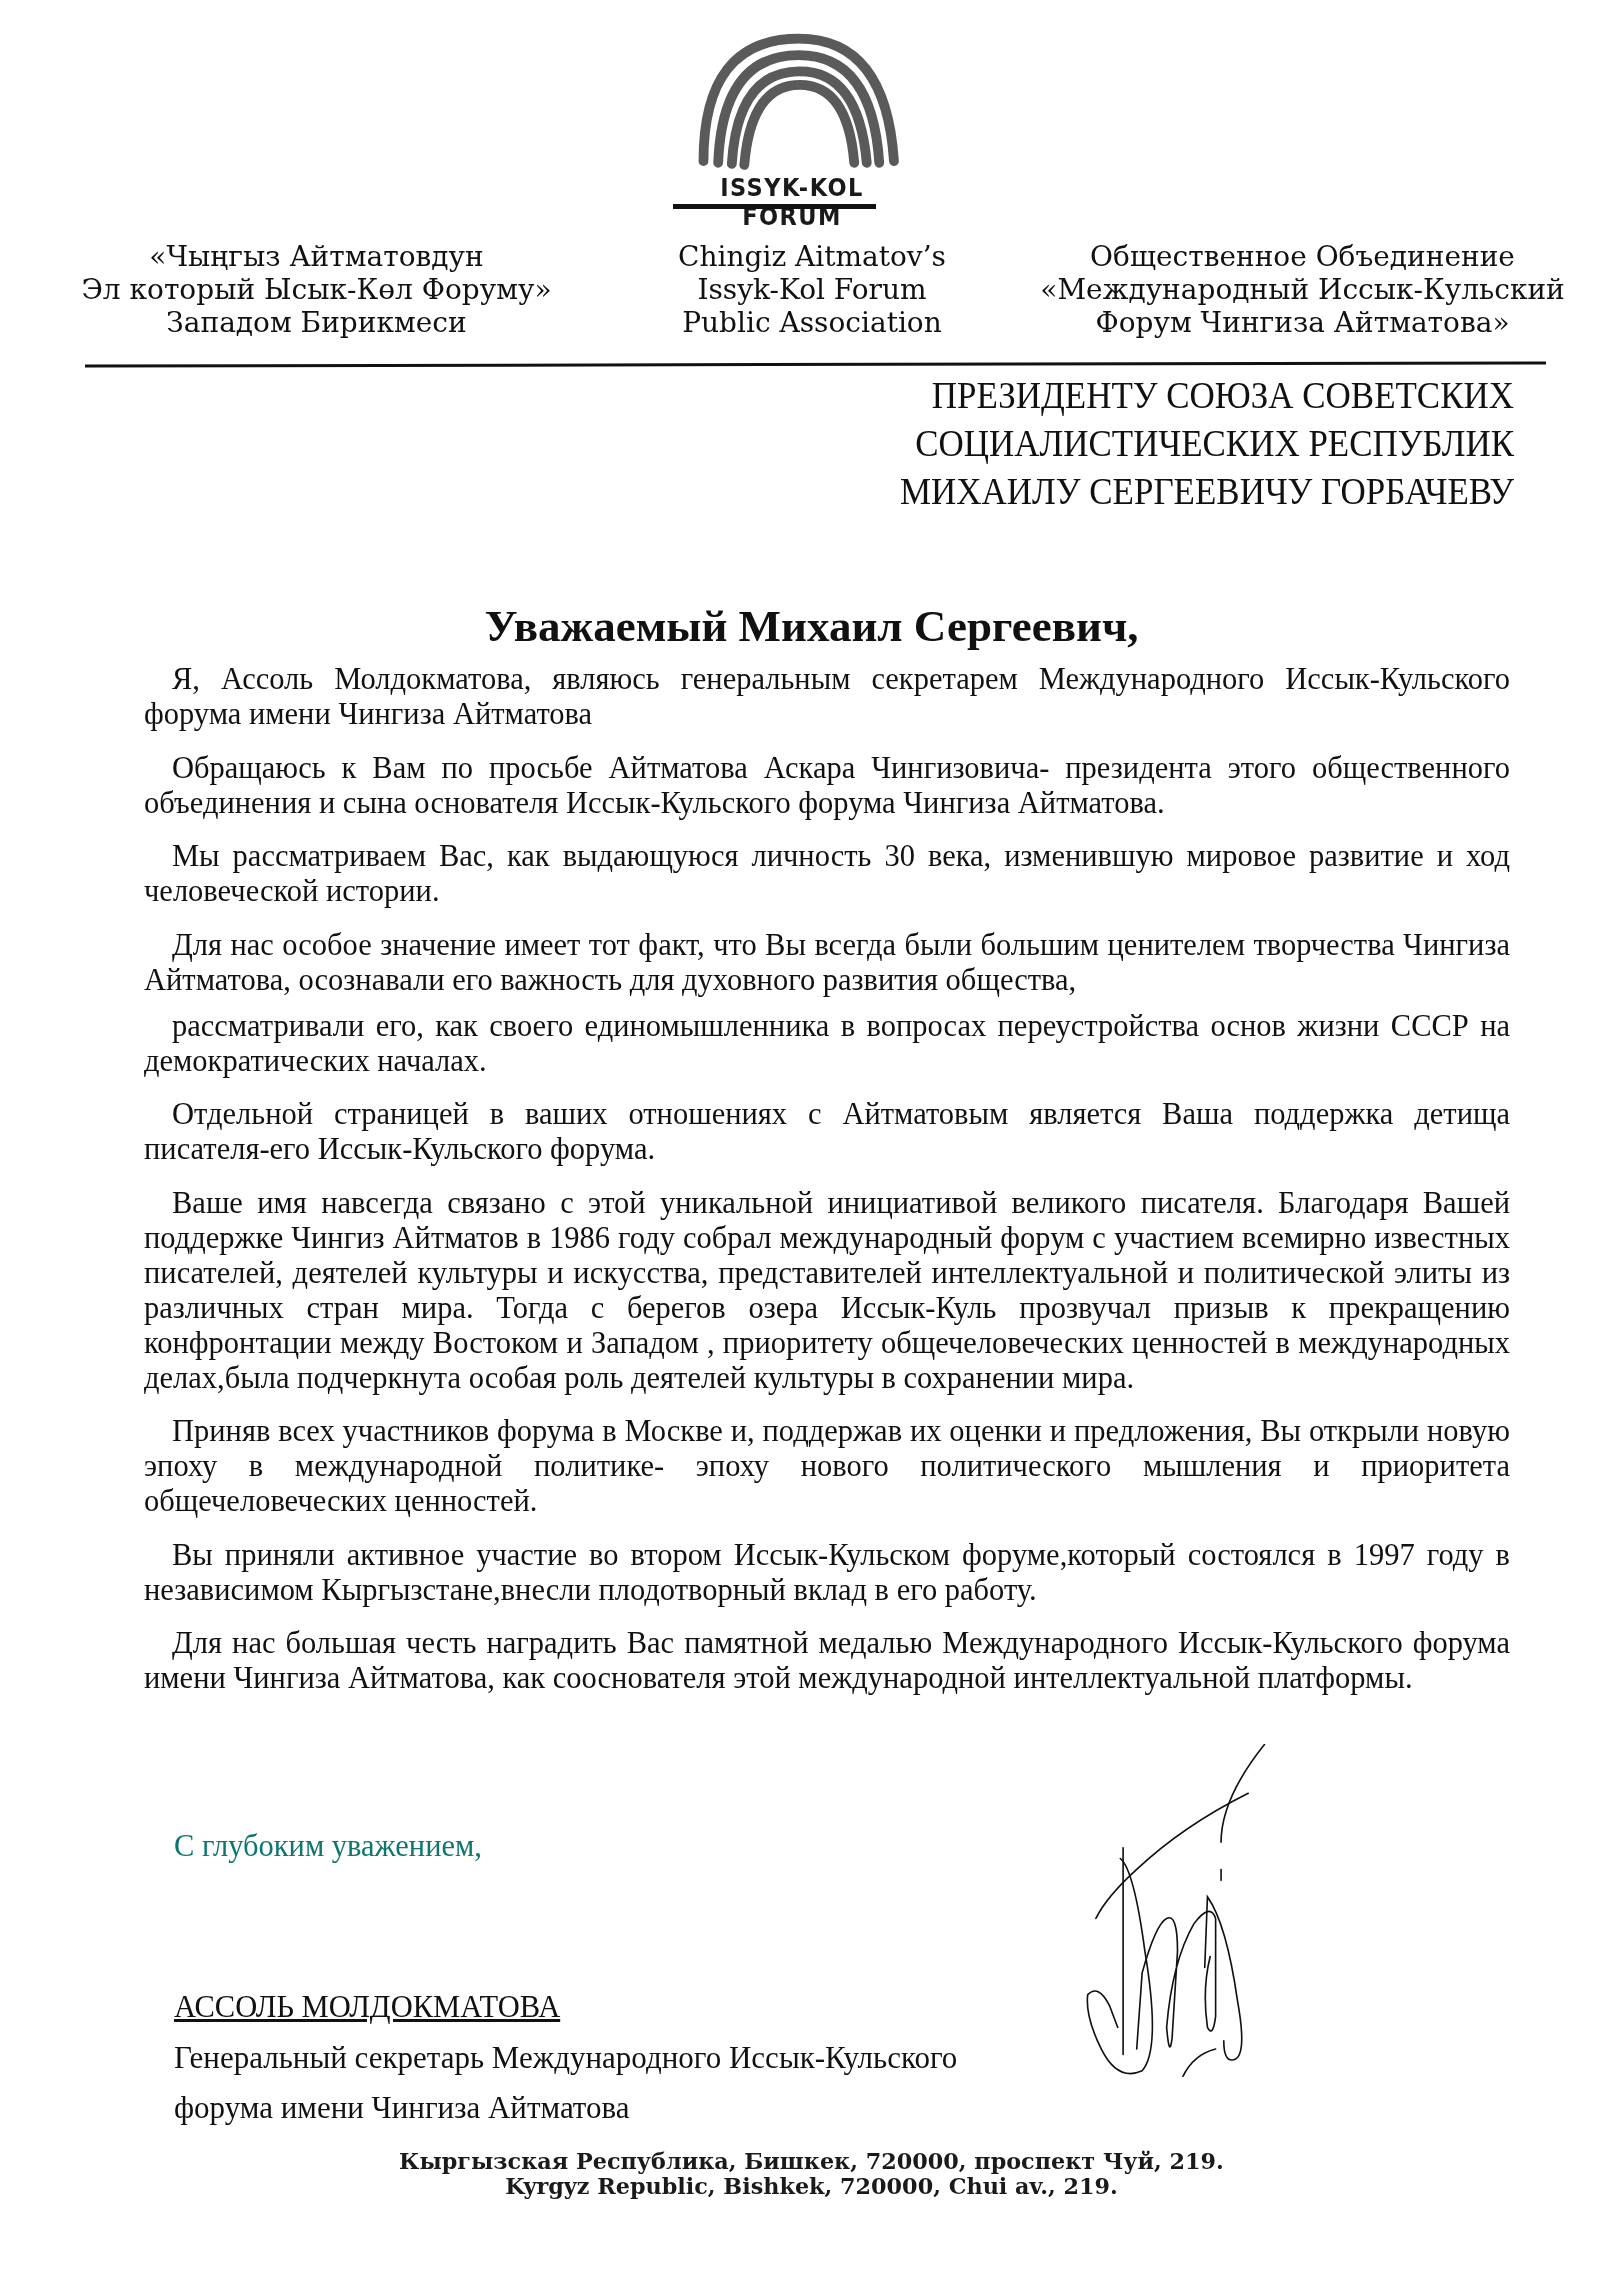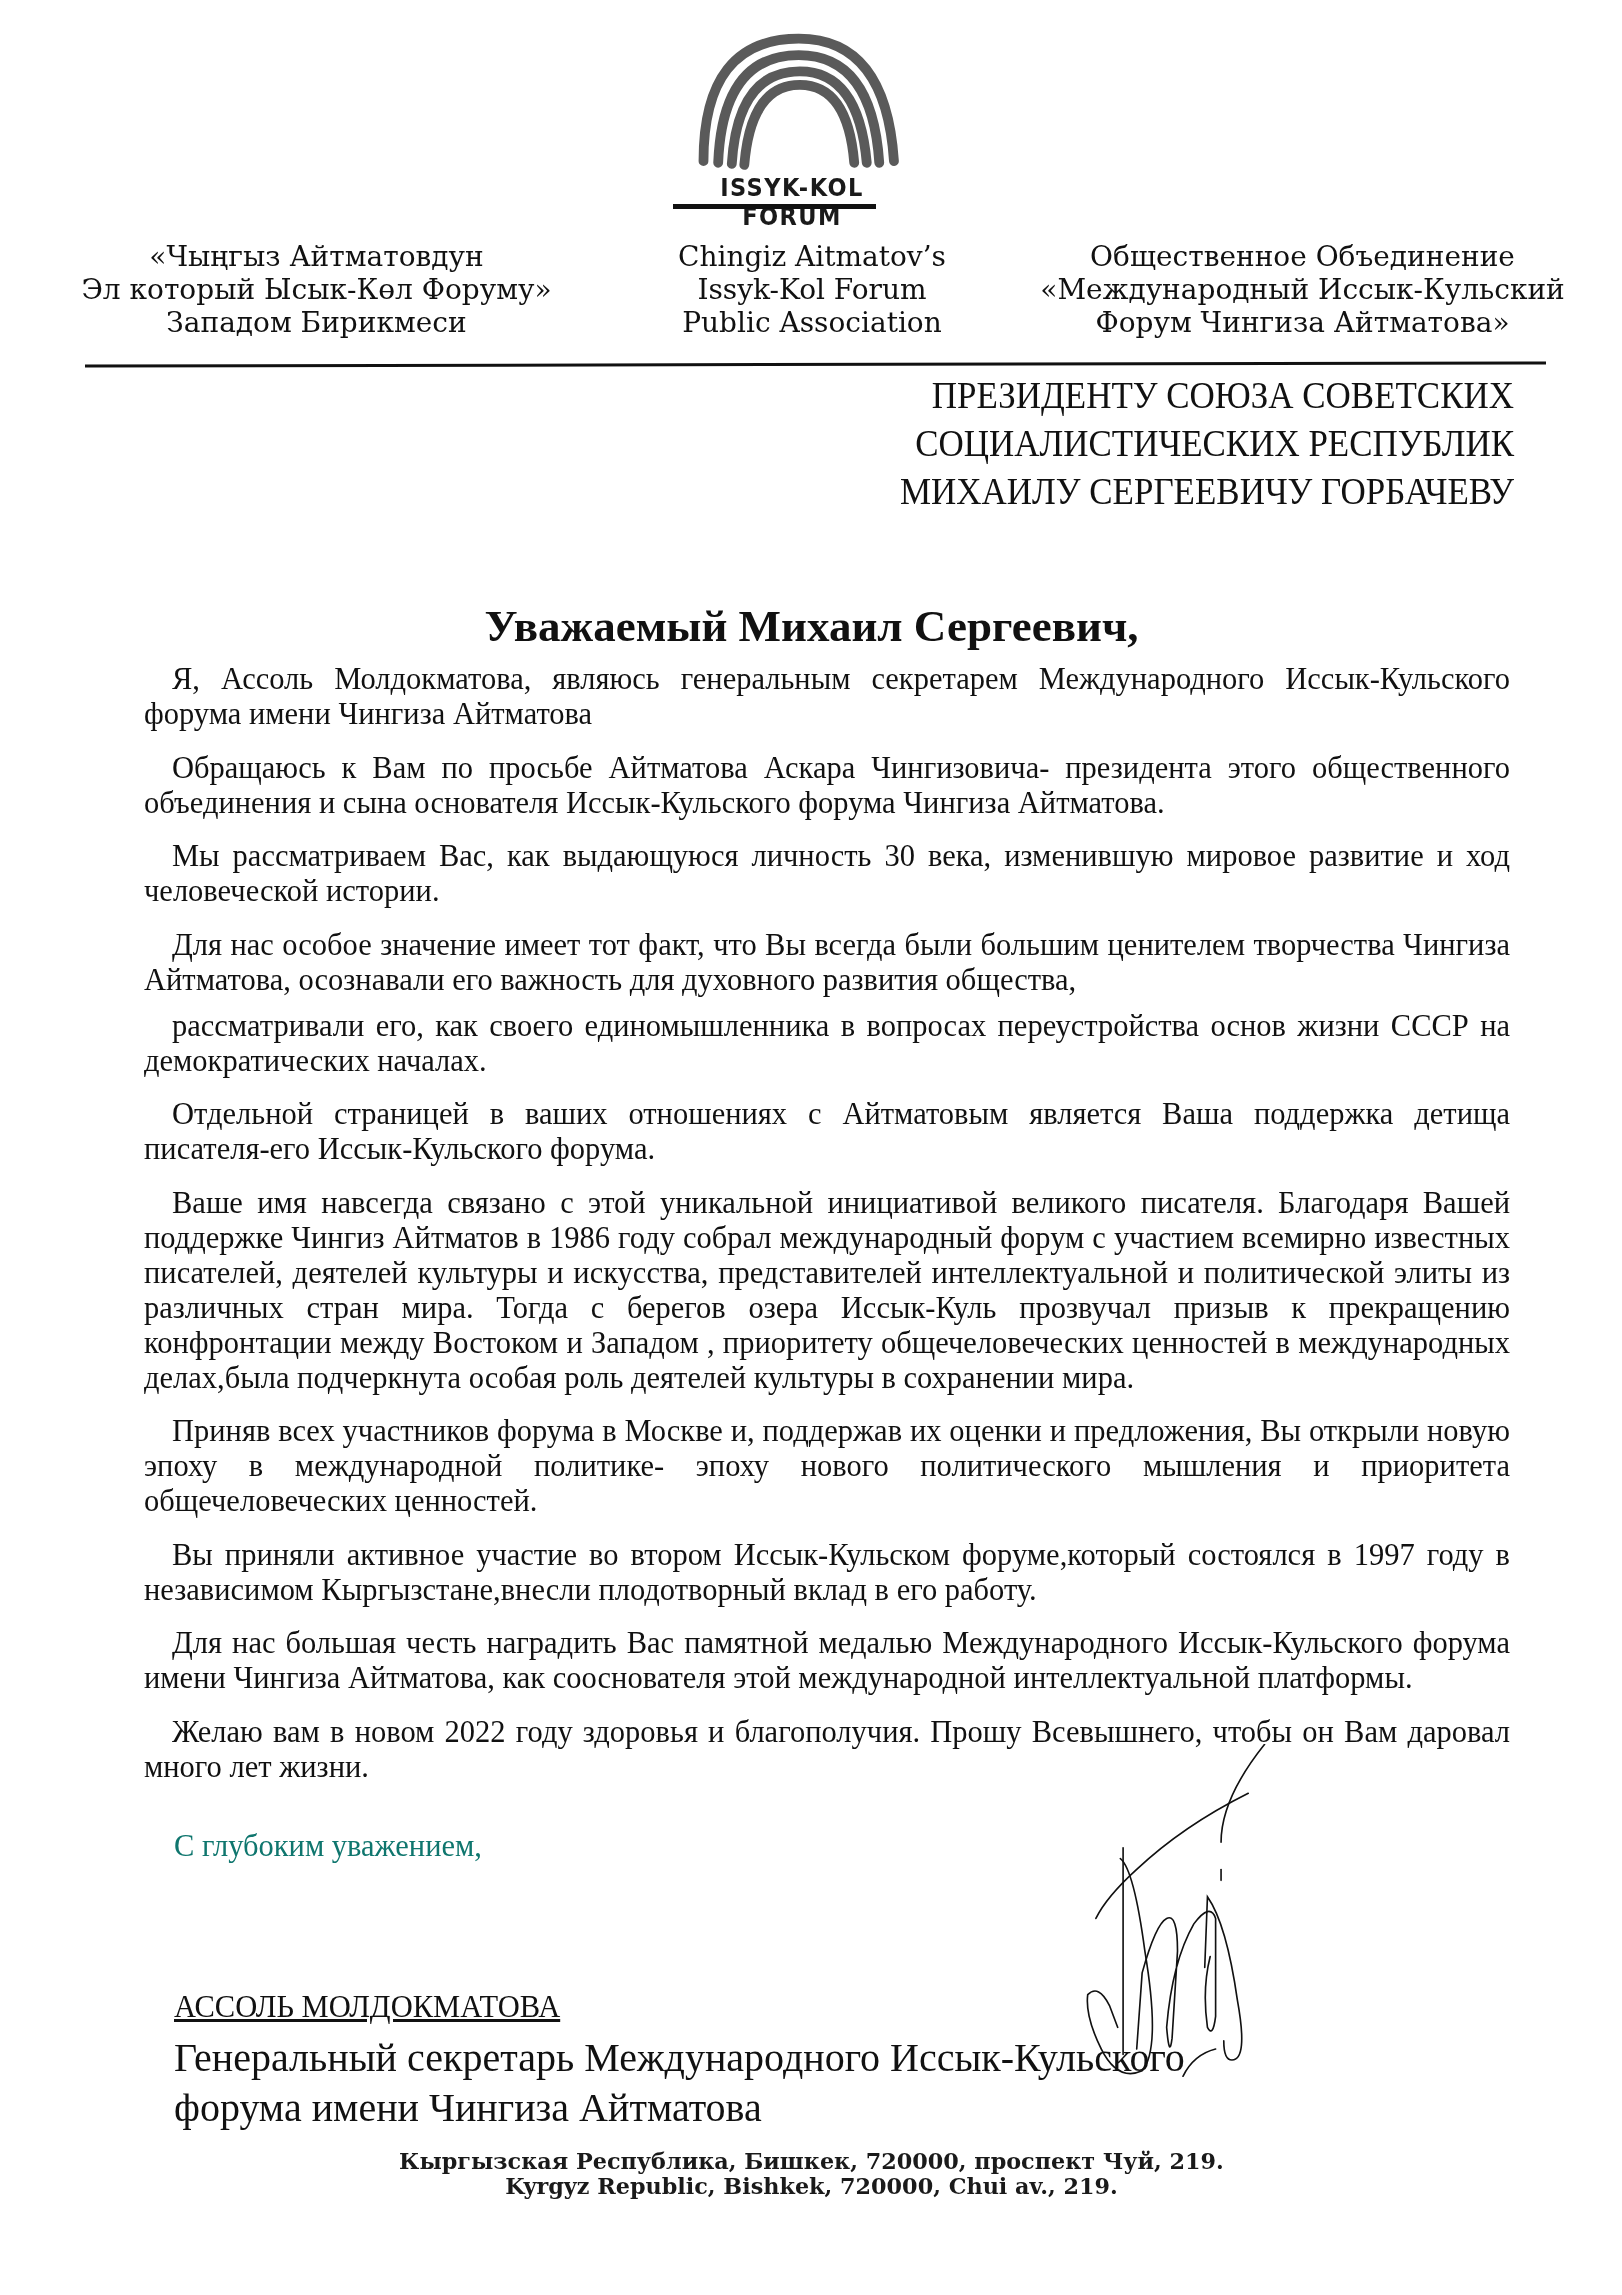--- a/index.html
+++ b/index.html
@@ -47,21 +47,21 @@
   }
   .body p { margin: 0 0 18.5px 0; text-indent: 28px; }
   .closing {
     position: absolute; left: 174px; top: 1829px;
     font-size: 30.5px; color: #0f766e;
   }
   .signer-name {
     position: absolute; left: 174px; top: 1990px; font-size: 30.5px; color: #111; text-decoration: underline;
   }
   .signer-title {
-    position: absolute; left: 174px; top: 2033px; font-size: 40px; line-height: 50px; color: #111;
+    position: absolute; left: 174px; top: 2033px; font-size: 31px; line-height: 50px; color: #111;
   }
   .signature {
     position: absolute; left: 1085px; top: 1744px; width: 283px; height: 338px;
   }
   .footer {
     position: absolute; left: 0; width: 100%; top: 2149px; text-align: center;
     font-family: "DejaVu Serif", serif; font-weight: bold; font-size: 22.3px; line-height: 25px; color: #1a1a1a;
   }
 </style>
 </head>
@@ -110,21 +110,20 @@
   <p>Я, Ассоль Молдокматова, являюсь генеральным секретарем Международного Иссык-Кульского форума имени Чингиза Айтматова</p>
   <p>Обращаюсь к Вам  по просьбе Айтматова Аскара Чингизовича- президента  этого общественного объединения и сына основателя Иссык-Кульского форума Чингиза Айтматова.</p>
   <p>Мы рассматриваем Вас, как выдающуюся личность 30 века, изменившую мировое развитие и ход человеческой истории.</p>
   <p style="margin-bottom:11px">Для нас особое значение имеет тот факт, что  Вы всегда были большим ценителем  творчества Чингиза Айтматова,  осознавали его важность для духовного развития общества,</p>
   <p>рассматривали его, как своего единомышленника в вопросах переустройства основ жизни СССР на демократических началах.</p>
   <p>Отдельной страницей в ваших отношениях с Айтматовым является Ваша поддержка детища писателя-его Иссык-Кульского форума.</p>
   <p>Ваше имя навсегда связано с этой уникальной инициативой великого писателя. Благодаря Вашей поддержке Чингиз Айтматов в 1986 году собрал международный форум с участием всемирно известных писателей, деятелей культуры и искусства, представителей интеллектуальной и политической элиты из различных стран мира. Тогда с берегов  озера Иссык-Куль прозвучал призыв к прекращению конфронтации между Востоком и Западом , приоритету общечеловеческих ценностей в международных делах,была подчеркнута особая роль деятелей культуры в сохранении мира.</p>
   <p>Приняв всех участников форума в Москве и, поддержав их оценки и предложения, Вы открыли новую эпоху в международной политике- эпоху нового политического мышления и приоритета общечеловеческих ценностей.</p>
   <p>Вы приняли активное участие во втором Иссык-Кульском форуме,который состоялся в 1997 году в независимом Кыргызстане,внесли плодотворный вклад в его работу.</p>
   <p>Для нас большая честь наградить Вас памятной медалью Международного Иссык-Кульского форума имени Чингиза Айтматова, как сооснователя этой международной интеллектуальной платформы.</p>
-  <p>Желаю вам в новом 2022 году здоровья и благополучия. Прошу Всевышнего, чтобы он Вам даровал много лет жизни.</p>
 </div>
 
 <div class="closing">С глубоким уважением,</div>
 
 <div class="signer-name">АССОЛЬ МОЛДОКМАТОВА</div>
 <div class="signer-title">
   <div>Генеральный секретарь Международного Иссык-Кульского</div>
   <div>форума имени Чингиза Айтматова</div>
 </div>
 

